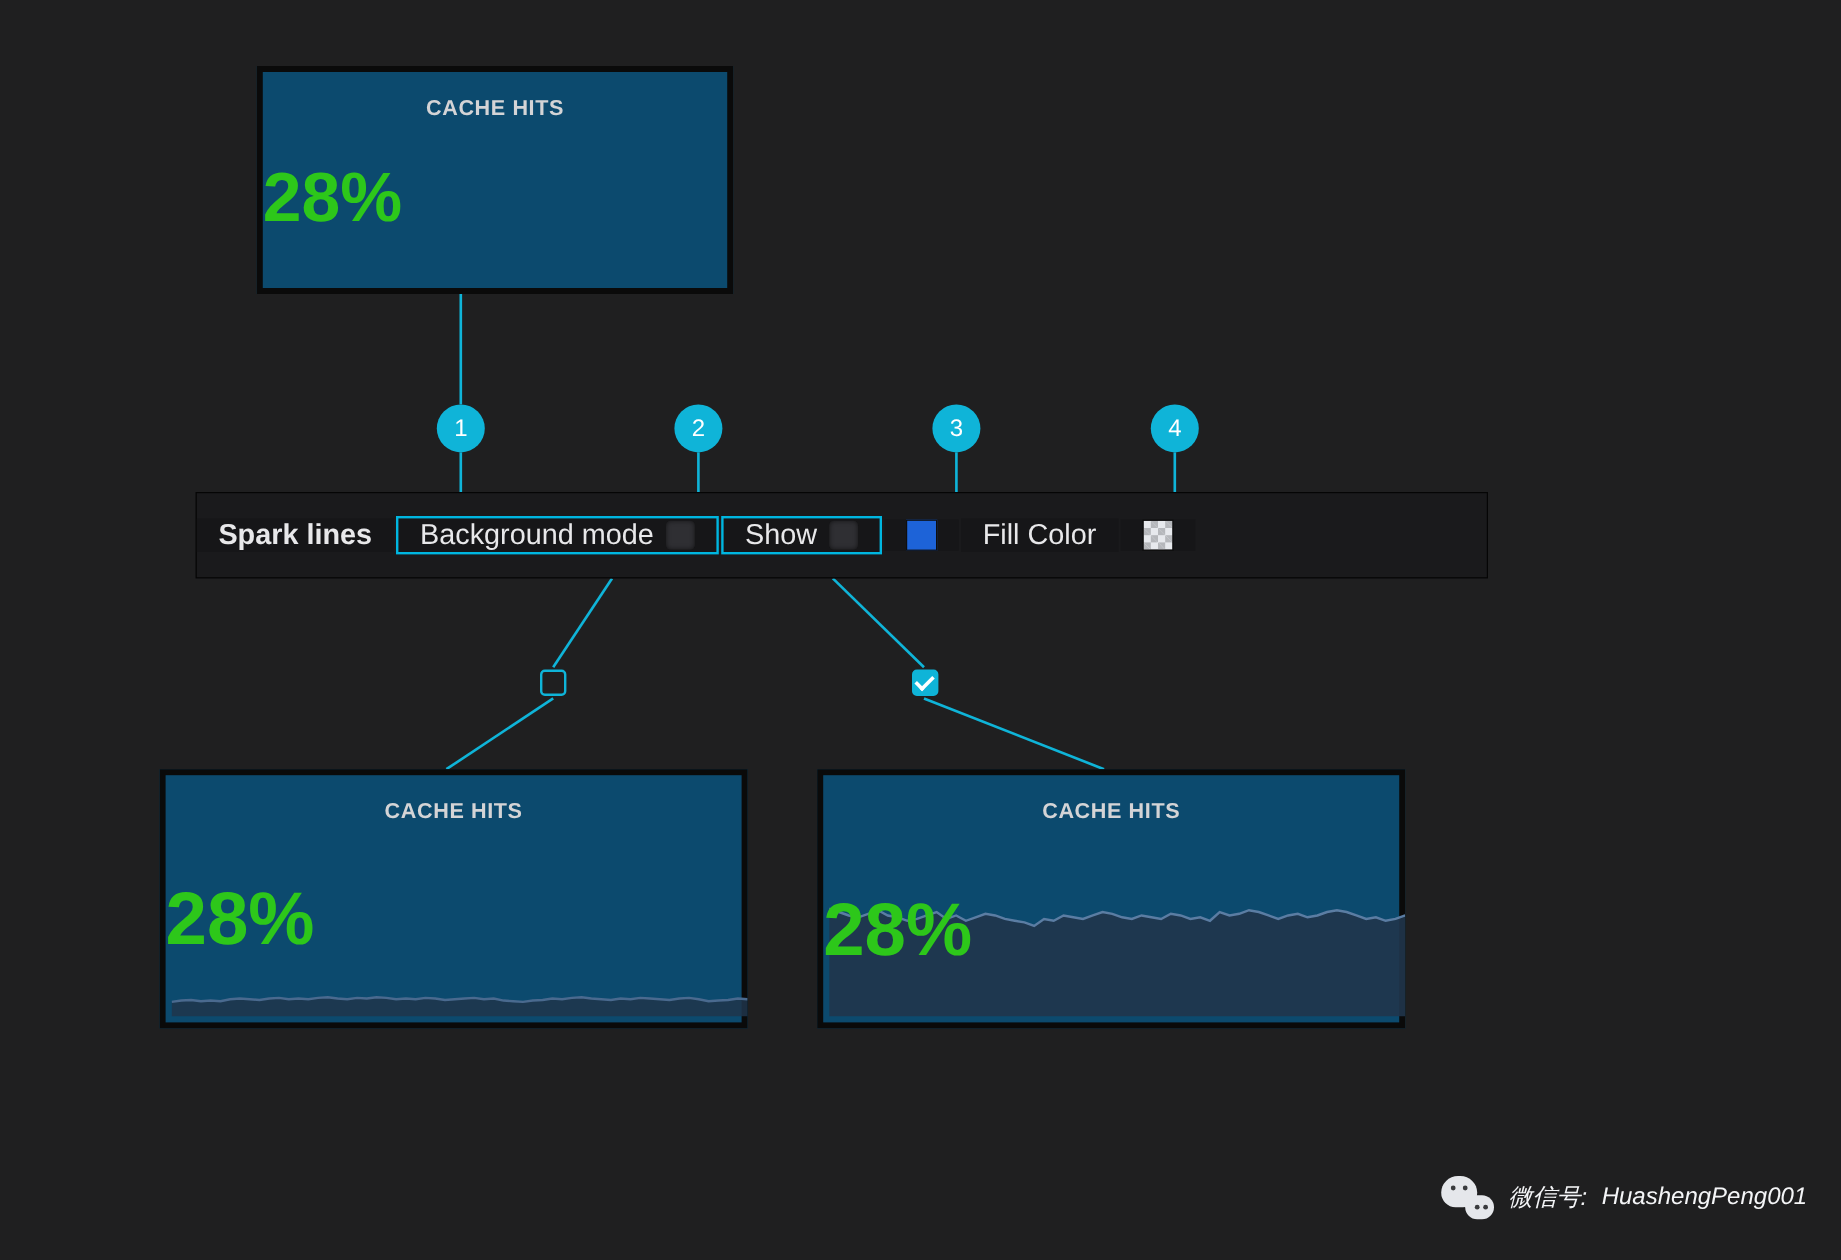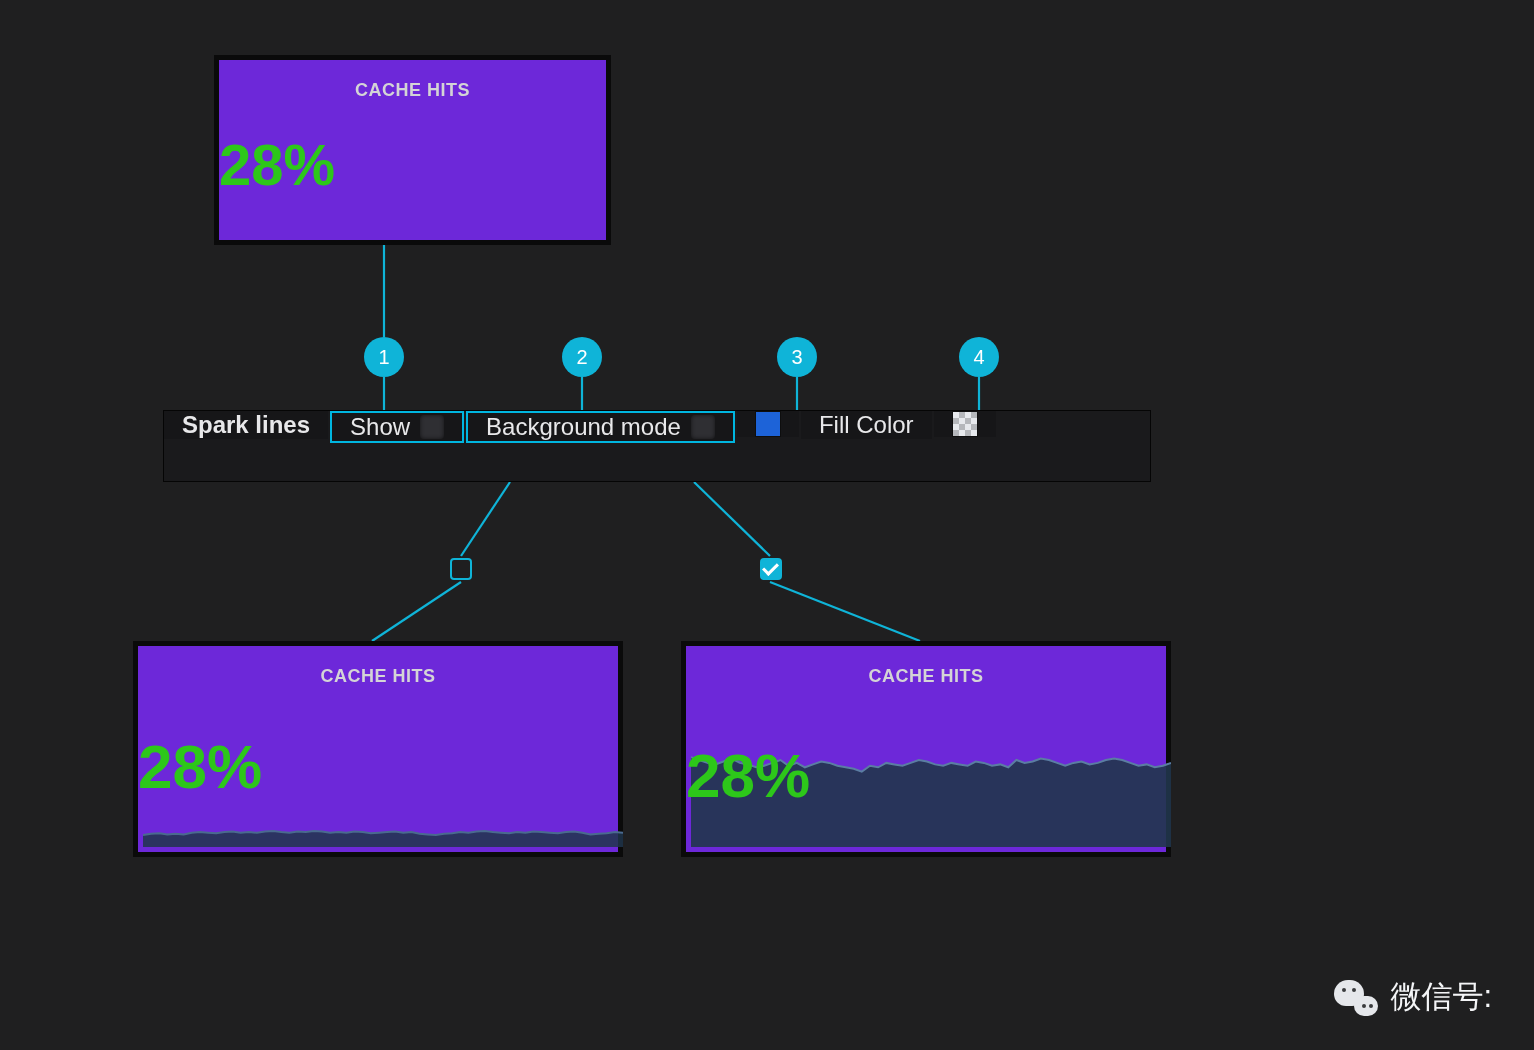--- a/index.html
+++ b/index.html
@@ -6,46 +6,46 @@
   body {
     background: #1f1f20;
     font-family: -apple-system, BlinkMacSystemFont, "Segoe UI", Helvetica, Arial, sans-serif;
     width: 1534px;
     height: 1050px;
     position: relative;
     overflow: hidden;
   }
   .panel {
     position: absolute;
-    background: #6d28d9;
+    background: #0c4a6e;
     border: 5px solid #0a0a0a;
   }
   .panel-title {
     color: #d4d4d6;
     font-size: 18px;
     font-weight: 700;
     letter-spacing: 0.5px;
     text-align: center;
   }
   .panel-value {
     color: #2dc71a;
     font-size: 58px;
     font-weight: 800;
     text-align: left;
   }
   .panel-value.big { font-size: 62px; }
   .toolbar {
     position: absolute;
     top: 410px;
     left: 163px;
-    width: 988px;
+    width: 1077px;
     height: 72px;
     background: #1a1a1c;
     display: flex;
-    align-items: flex-start;
+    align-items: center;
     border: 1px solid #050505;
     gap: 2px;
   }
   .toolbar > div {
     display: flex;
     align-items: center;
     padding: 0 18px;
     color: #e8e8ea;
     font-size: 24px;
     font-weight: 500;
@@ -96,27 +96,28 @@
     border: solid #fff;
     border-width: 0 3px 3px 0;
     transform: rotate(45deg);
   }
   .sparkline {
     position: absolute;
     left: 5px; right: 5px; bottom: 5px;
   }
   .watermark {
     position: absolute;
-    right: 42px;
+    right: 28px;
     bottom: 30px;
     display: flex;
     align-items: center;
     color: #f4f5f7;
-    font-size: 31px;
+    font-size: 20px;
     gap: 12px;
+    font-style: italic;
   }
   .wechat-icon {
     width: 46px; height: 46px;
     position: relative;
   }
   .wechat-icon .bubble {
     position: absolute;
     background: #e5e7eb;
     border-radius: 50%;
   }
@@ -151,25 +152,25 @@
 </svg>
 
 <div class="badge" style="left:364px; top:337px;">1</div>
 <div class="badge" style="left:562px; top:337px;">2</div>
 <div class="badge" style="left:777px; top:337px;">3</div>
 <div class="badge" style="left:959px; top:337px;">4</div>
 
 <div class="toolbar">
   <div class="section-label">Spark lines</div>
   <div class="highlight">
+    <span>Background mode</span>
+    <span class="ck"></span>
+  </div>
+  <div class="highlight">
     <span>Show</span>
-    <span class="ck"></span>
-  </div>
-  <div class="highlight">
-    <span>Background mode</span>
     <span class="ck"></span>
   </div>
   <div style="padding:0 18px;">
     <span class="swatch blue" style="margin:0;"></span>
   </div>
   <div>
     <span>Fill Color</span>
   </div>
   <div style="padding:0 18px;">
     <span class="swatch checker" style="margin:0;"></span>
@@ -200,13 +201,14 @@
 <div class="watermark">
   <div class="wechat-icon">
     <div class="bubble b1"></div>
       <div class="bubble b2"></div>
     <div class="dot d1"></div>
       <div class="dot d2"></div>
       <div class="dot d3"></div>
       <div class="dot d4"></div>
   </div>
   <span>微信号:</span>
+  <span>HuashengPeng001</span>
 </div>
 
 </body></html>

